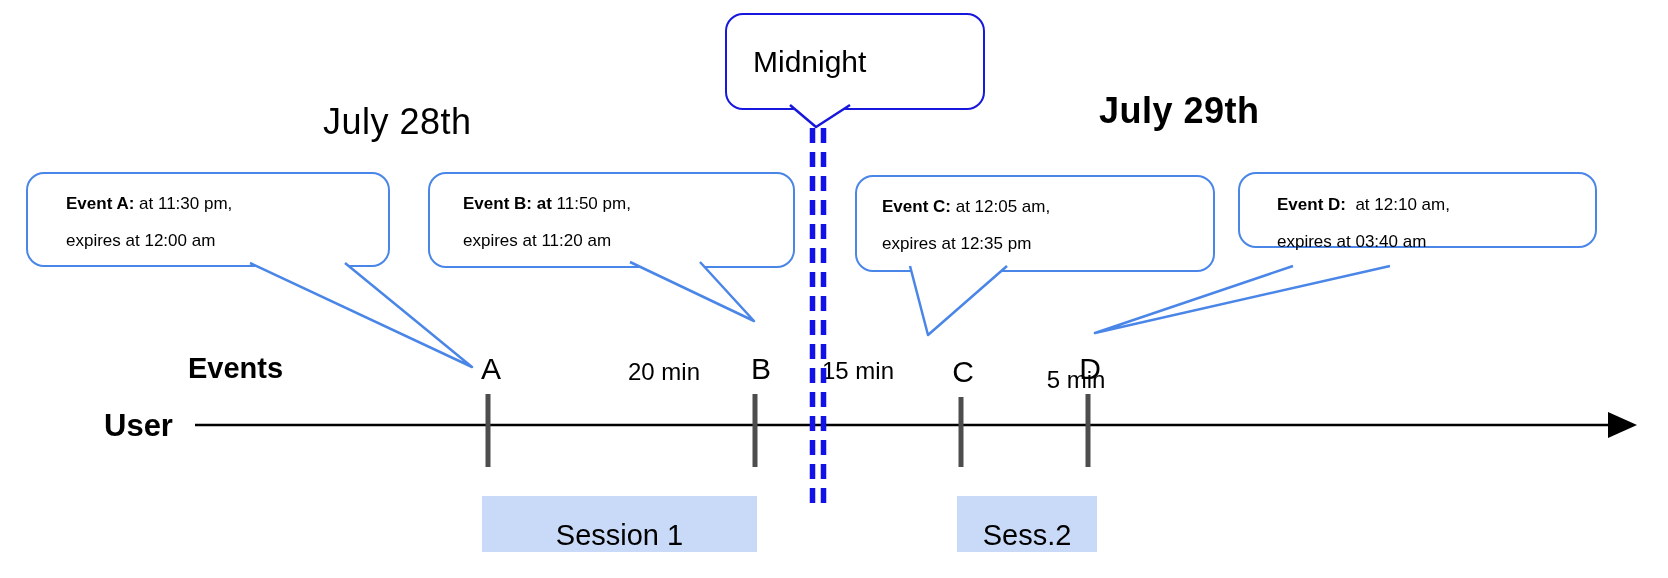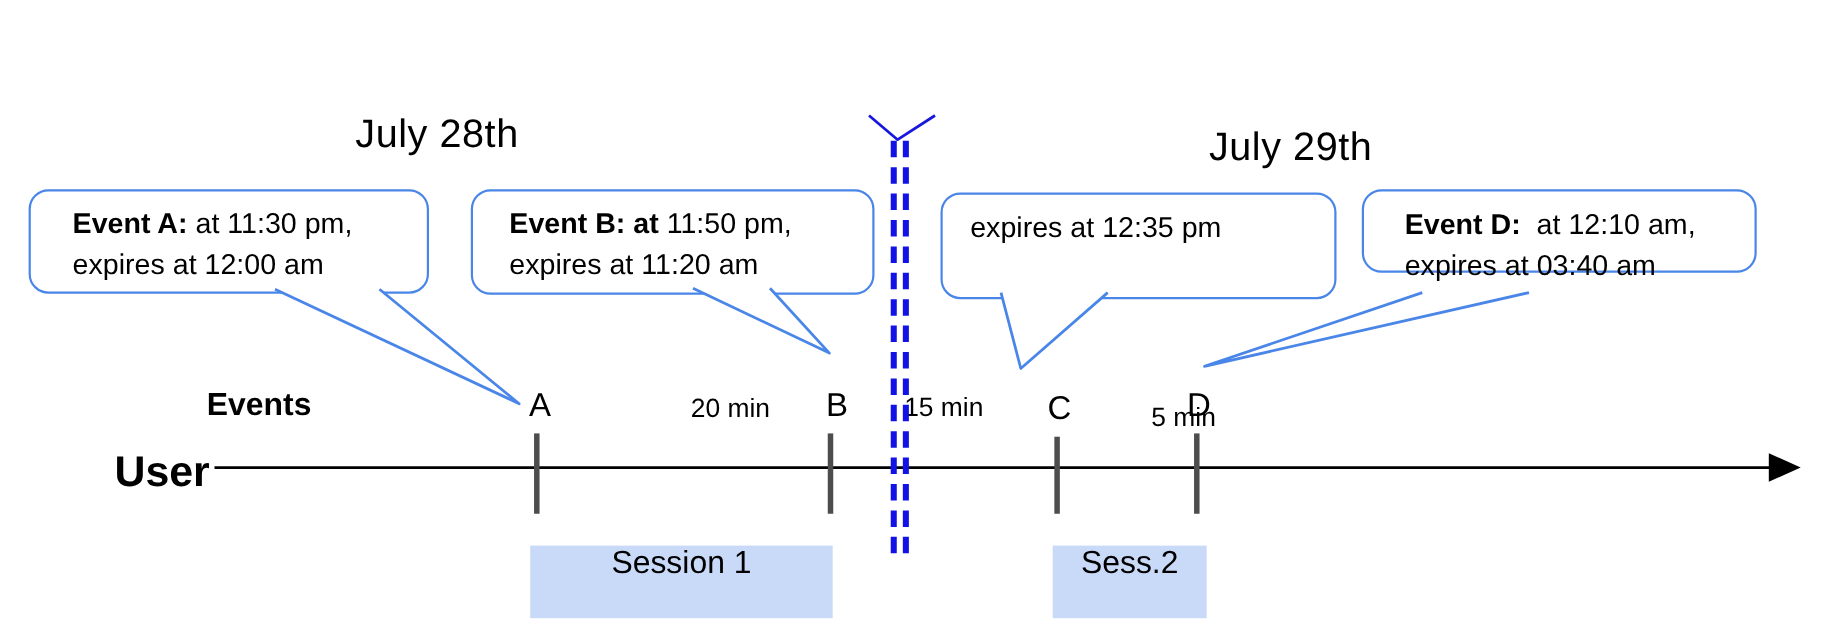--- a/index.html
+++ b/index.html
@@ -10,51 +10,51 @@
     background: #ffffff;
     font-family: "Liberation Sans", sans-serif;
     color: #000000;
     overflow: hidden;
   }
   .abs { position: absolute; font-weight: bold; }
 
   
   .date-header { position: absolute; font-size: 36px; letter-spacing: 0.5px; }
   #date-left  { left: 323px; top: 101px; }
-  #date-right { left: 1099px; top: 112px; }
+  #date-right { left: 1099px; top: 90px; font-weight: bold; }
 
   
   .bubble {
     position: absolute;
     box-sizing: border-box;
     background: #ffffff;
     border: 2.5px solid #4a86e8;
     border-radius: 18px;
-    font-size: 26px;
+    font-size: 17px;
     line-height: 37px;
     z-index: 1;
   }
   .bubble .line { white-space: pre; }
   .bubble .bold { font-weight: bold; }
   #bubble-a { left: 26px;   top: 172px; width: 364px; height: 95px;  padding: 11px 0 0 38px; }
   #bubble-b { left: 428px;  top: 172px; width: 367px; height: 96px;  padding: 11px 0 0 33px; }
   #bubble-c { left: 855px;  top: 175px; width: 360px; height: 97px;  padding: 11px 0 0 25px; }
   #bubble-d { left: 1238px; top: 172px; width: 359px; height: 76px; padding: 12px 0 0 37px; }
 
   #midnight-bubble {
     left: 725px; top: 13px; width: 260px; height: 97px;
     border-color: #1717dd;
     display: flex; align-items: center;
     padding: 0 0 0 26px;
     font-size: 30px;
   }
 
   
   #events-label { left: 188px; top: 352px; font-size: 29px; }
-  #user-label   { left: 104px; top: 408px; font-size: 39px; }
+  #user-label   { left: 104px; top: 408px; font-size: 31px; }
 
   .tick-label {
     position: absolute;
     transform: translateX(-50%);
     font-size: 30px;
     top: 352px;
     white-space: nowrap;
   }
   #tick-label-a { left: 491px; }
   #tick-label-b { left: 761px; }
@@ -68,23 +68,23 @@
     white-space: nowrap;
   }
   #interval-1 { left: 664px;  top: 358px; }
   #interval-2 { left: 858px;  top: 357px; }
   #interval-3 { left: 1076px; top: 366px; }
 
   
   .session {
     position: absolute;
     top: 496px;
-    height: 66px;
+    height: 56px;
     background: #c9daf8;
-    display: flex; align-items: flex-start; justify-content: center;
+    display: flex; align-items: flex-end; justify-content: center;
     font-size: 29px;
     z-index: 1;
   }
   #session-1 { left: 482px; width: 275px; }
   #session-2 { left: 957px; width: 140px; }
 
   
   #overlay {
     position: absolute;
     left: 0; top: 0;
@@ -94,32 +94,36 @@
   }
 </style>
 </head>
 <body>
 
 <div class="canvas">
 
   <div class="date-header" id="date-left">July 28th</div>
   <div class="date-header" id="date-right">July 29th</div>
 
+  <div class="bubble" id="midnight-bubble">
+    <span>Midnight</span>
+  </div>
 
   <div class="bubble" id="bubble-a">
     <div class="line"><span class="bold">Event A:</span><span> at 11:30 pm,</span></div>
     <div class="line"><span>expires at 12:00 am</span></div>
   </div>
 
   <div class="bubble" id="bubble-b">
     <div class="line"><span class="bold">Event B: at</span><span> 11:50 pm,</span></div>
     <div class="line"><span>expires at 11:20 am</span></div>
   </div>
 
   <div class="bubble" id="bubble-c">
+    <div class="line"><span class="bold">Event C:</span><span> at 12:05 am,</span></div>
     <div class="line"><span>expires at 12:35 pm</span></div>
   </div>
 
   <div class="bubble" id="bubble-d">
     <div class="line"><span class="bold">Event D:</span><span>  at 12:10 am,</span></div>
     <div class="line"><span>expires at 03:40 am</span></div>
   </div>
 
   <div class="abs" id="events-label">Events</div>
   <div class="abs" id="user-label">User</div>

